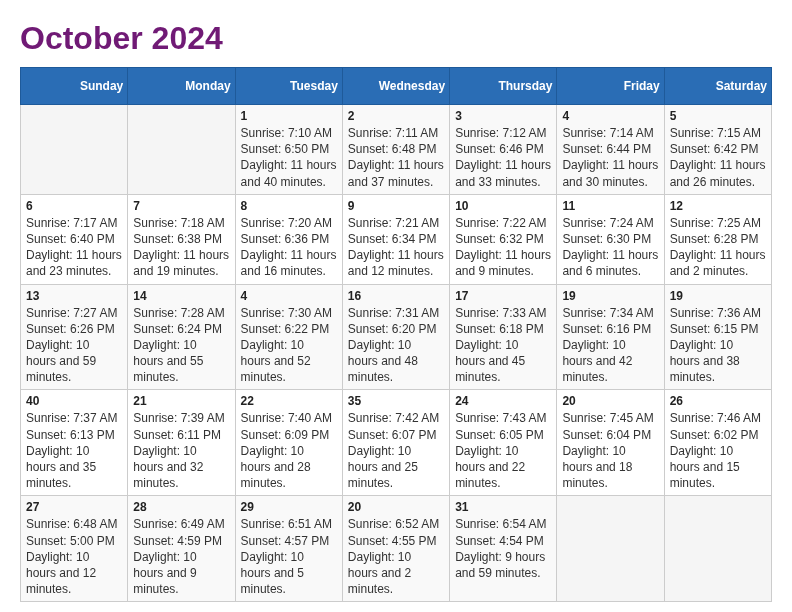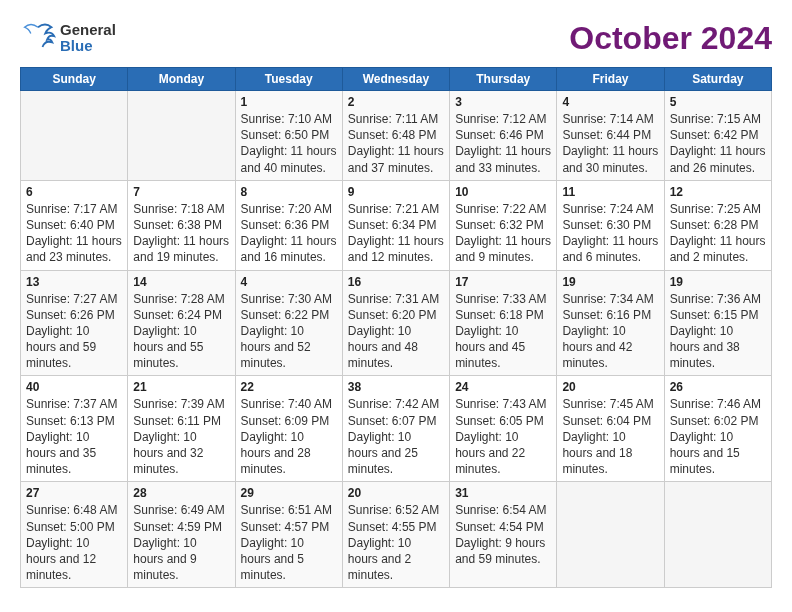--- a/index.html
+++ b/index.html
@@ -29,22 +29,22 @@
       color: #555;
     }
     .calendar {
       width: 100%;
       border-collapse: collapse;
       font-size: 11px;
     }
     .calendar thead th {
       background-color: #2a6db5;
       color: white;
-      padding: 4px 4px;
-      text-align: center;
+      padding: 11px 4px;
+      text-align: right;
       font-size: 12px;
       font-weight: bold;
       border: 1px solid #1e5a9a;
     }
     .calendar tbody td {
       border: 1px solid #ccc;
       vertical-align: top;
       padding: 4px 5px;
       width: 107px;
       min-height: 80px;
@@ -80,30 +80,20 @@
     }
     .logo-icon {
       width: 36px;
       height: 36px;
     }
   </style>
 </head>
 <body>
 
 <div class="header-section">
-  <div class="logo-container">
-    <svg class="logo-icon" viewBox="0 0 40 40" xmlns="http://www.w3.org/2000/svg">
-      <path d="M20 8 Q28 2 35 8 Q30 10 28 15 Q35 12 38 18 Q32 16 30 22 Q34 20 36 25 Q28 22 25 30" stroke="#2a6db5" stroke-width="2" fill="none"></path>
-      <path d="M20 8 Q12 2 5 8 Q10 10 12 15" stroke="#4a90d9" stroke-width="1.5" fill="none"></path>
-    </svg>
-    <div class="logo-text">
-      <span style="font-size:15px;font-weight:bold;color:#333;">General</span>
-      <span style="font-size:15px;font-weight:bold;color:#2a6db5;">Blue</span>
-    </div>
-  </div>
   <div class="title-section">
     <div class="month-title">October 2024</div>
   </div>
 </div>
 
 <table class="calendar">
   <thead>
     <tr>
     <th>Sunday</th>
         <th>Monday</th>
@@ -206,21 +196,21 @@
         </td>
         <td>
           <span class="day-num">21</span>
           <div class="day-info">Sunrise: 7:39 AM<br>Sunset: 6:11 PM<br>Daylight: 10 hours and 32 minutes.</div>
         </td>
         <td>
           <span class="day-num">22</span>
           <div class="day-info">Sunrise: 7:40 AM<br>Sunset: 6:09 PM<br>Daylight: 10 hours and 28 minutes.</div>
         </td>
         <td>
-          <span class="day-num">38</span>
+          <span class="day-num">35</span>
           <div class="day-info">Sunrise: 7:42 AM<br>Sunset: 6:07 PM<br>Daylight: 10 hours and 25 minutes.</div>
         </td>
         <td>
           <span class="day-num">24</span>
           <div class="day-info">Sunrise: 7:43 AM<br>Sunset: 6:05 PM<br>Daylight: 10 hours and 22 minutes.</div>
         </td>
         <td>
           <span class="day-num">20</span>
           <div class="day-info">Sunrise: 7:45 AM<br>Sunset: 6:04 PM<br>Daylight: 10 hours and 18 minutes.</div>
         </td>

